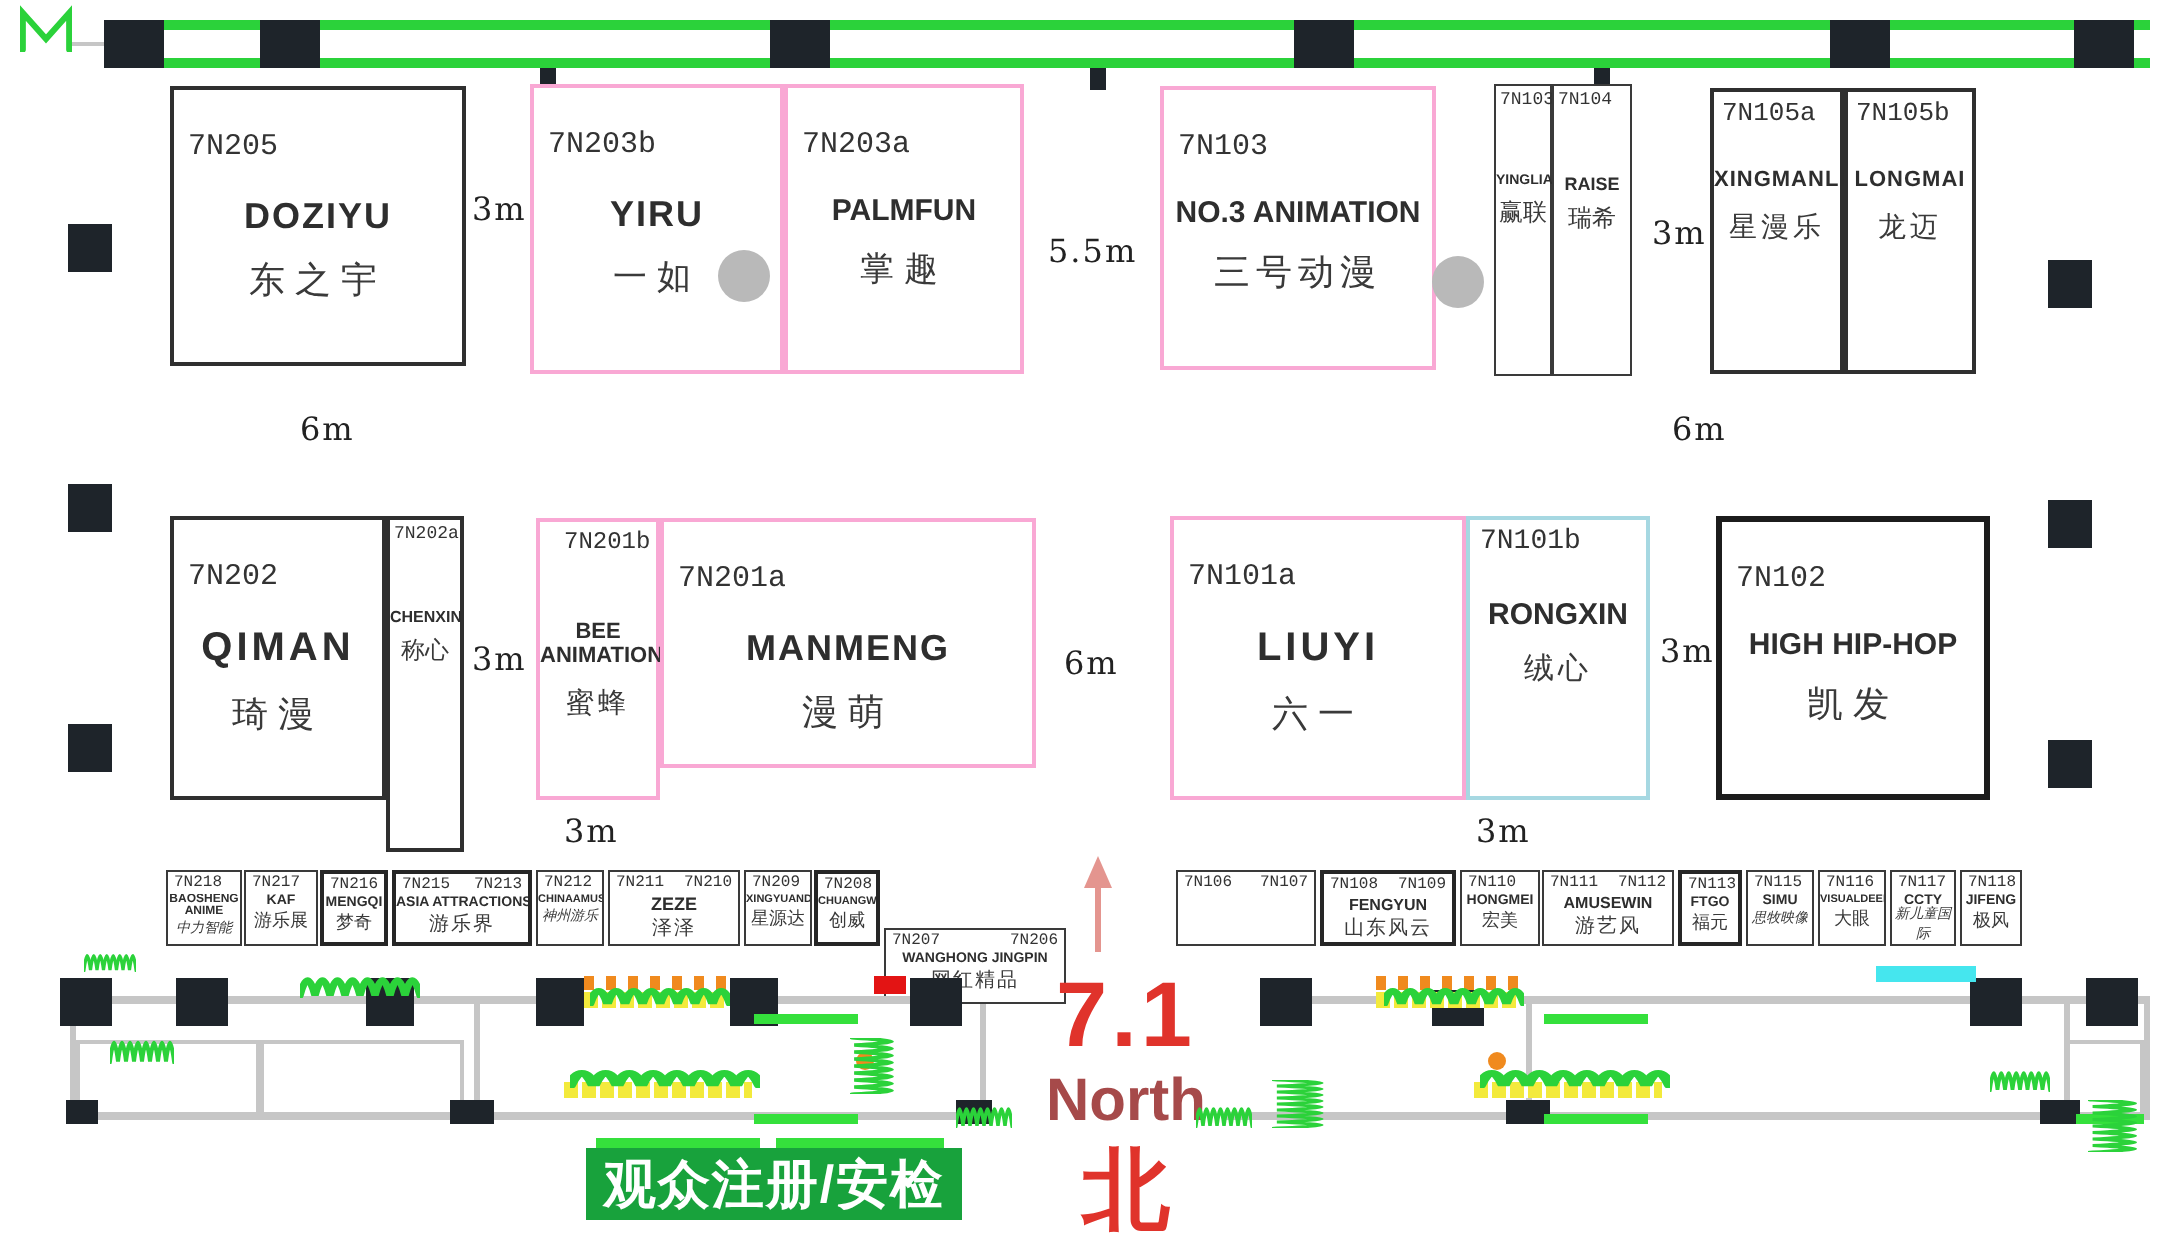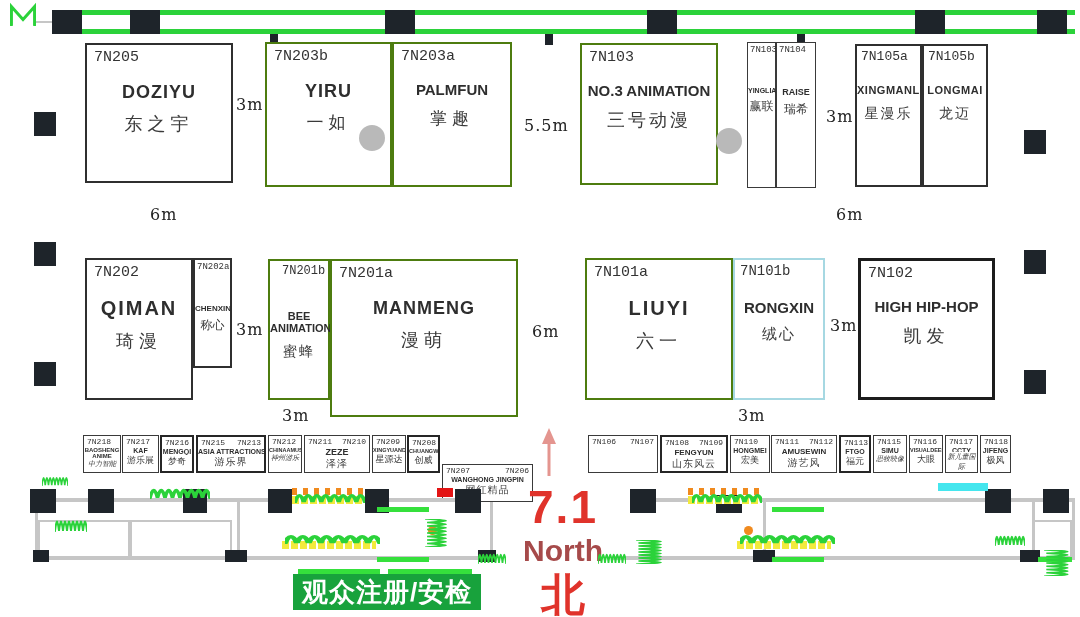--- a/index.html
+++ b/index.html
@@ -5,23 +5,23 @@
   html,body{margin:0;padding:0;background:#fff;}
   .stage{position:relative;width:1080px;height:617px;background:#fff;overflow:hidden;
          font-family:"Liberation Sans",sans-serif;color:#3c3c3c;}
 
   
   .booth{position:absolute;background:#fff;box-sizing:border-box;display:flex;flex-direction:column;}
   .bk2{border:2px solid #2f2f2f;}
   .bk3{border:3px solid #1c1c1c;}
   .bk1{border:1px solid #3a3a3a;}
   .bkb{border:2px solid #262626;}
-  .bl2{border:2px solid #4d7c0f;}
+  .bl2{border:2px solid #f9a8d4;}
   .bll{border:2px solid #a6d8e2;}
-  .codes{display:flex;justify-content:space-between;padding:4px 7px 0;
+  .codes{display:flex;justify-content:space-between;padding:20px 7px 0;
          font-family:"Liberation Mono",monospace;font-size:15px;color:#333;}
   .bname{text-align:center;font-weight:bold;letter-spacing:1px;margin-top:16px;font-size:16px;color:#2e2e2e;}
   .bcn{text-align:center;font-family:"DejaVu Serif",serif;font-size:17px;margin-top:9px;letter-spacing:5px;color:#3a3a3a;}
   .bname-lg{font-size:18px;}
   .bname-xl{font-size:20px;letter-spacing:2px;}
   .bname-md{font-size:15px;letter-spacing:0;}
   .bname-sm{font-size:11px;letter-spacing:.5px;margin-top:20px;}
   .bname-bee{font-size:11px;letter-spacing:0;margin-top:32px;line-height:1.1;}
   .bcn-lg{font-size:18px;}
   .bcn-sm{font-size:14px;letter-spacing:2px;}
@@ -156,35 +156,35 @@
   <div class="gcirc" style="left:359px;top:125px;"></div>
   <div class="gcirc" style="left:716px;top:128px;"></div>
 
   <div class="booth bk2" style="left:85px;top:258px;width:108px;height:142px;">
     <div class="codes">
         <span>7N202</span>
       </div>
     <div class="bname bname-xl">QIMAN</div>
     <div class="bcn bcn-lg">琦漫</div>
   </div>
-  <div class="booth bk2 narrow" style="left:193px;top:258px;width:39px;height:110px;">
+  <div class="booth bk2 narrow" style="left:193px;top:258px;width:39px;height:168px;">
     <div class="codes">
         <span>7N202a</span>
       </div>
     <div class="bname" style="font-size:8px;">CHENXIN</div>
     <div class="bcn">称心</div>
   </div>
   <div class="booth bl2" style="left:268px;top:259px;width:62px;height:141px;">
     <div class="codes" style="font-size:12px;padding:3px 12px 0;">
         <span>7N201b</span>
       </div>
     <div class="bname bname-bee">BEE ANIMATION</div>
     <div class="bcn bcn-sm">蜜蜂</div>
   </div>
-  <div class="booth bl2" style="left:330px;top:259px;width:188px;height:158px;">
+  <div class="booth bl2" style="left:330px;top:259px;width:188px;height:125px;">
     <div class="codes">
         <span>7N201a</span>
       </div>
     <div class="bname bname-lg">MANMENG</div>
     <div class="bcn bcn-lg">漫萌</div>
   </div>
   <div class="booth bl2" style="left:585px;top:258px;width:148px;height:142px;">
     <div class="codes">
         <span>7N101a</span>
       </div>

